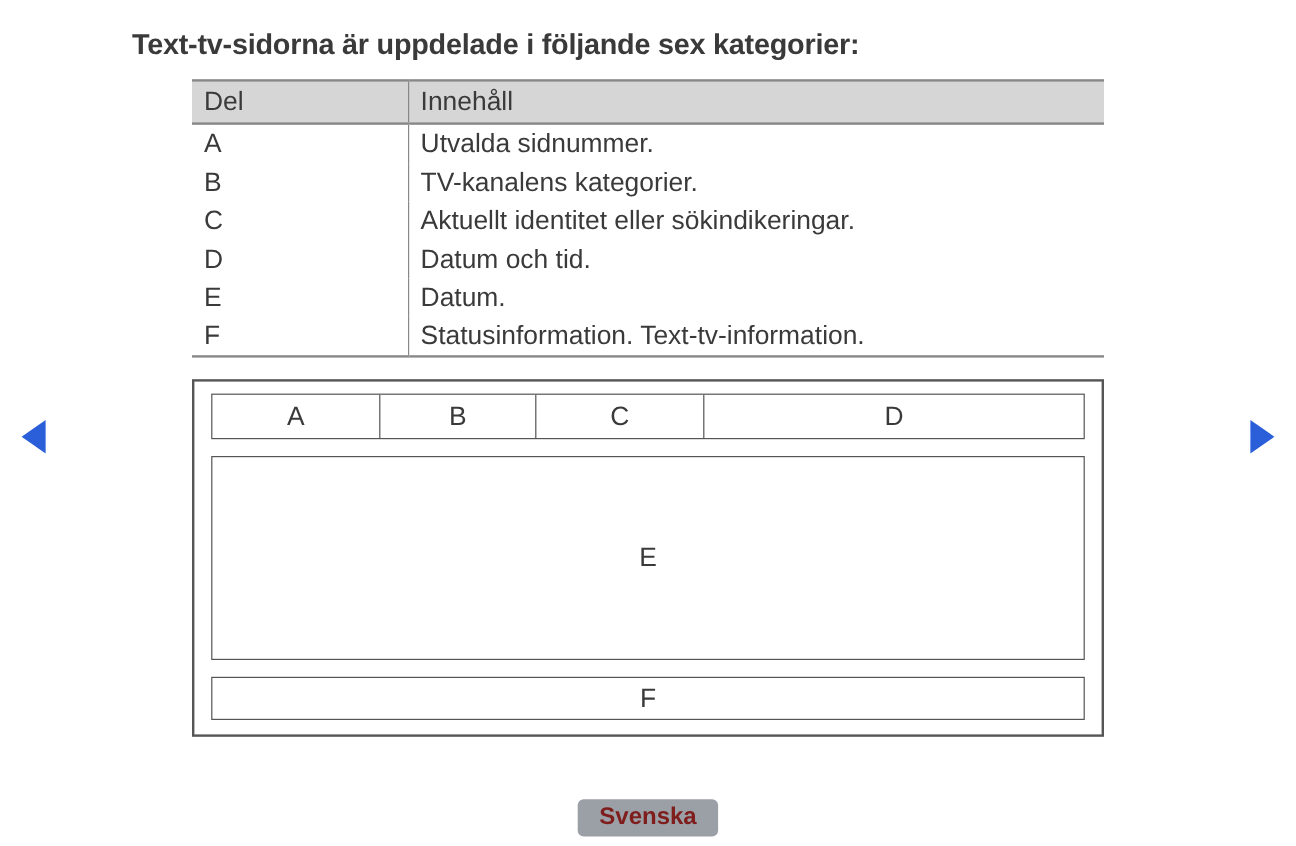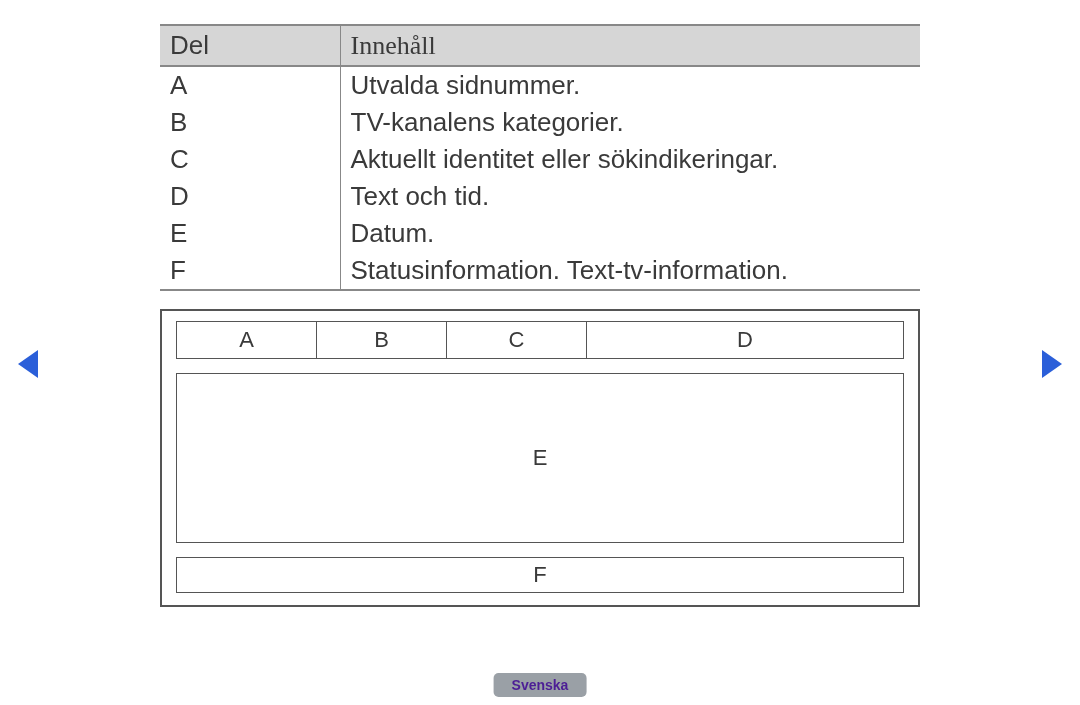--- a/index.html
+++ b/index.html
@@ -18,33 +18,33 @@
       font-size: 24px;
       font-weight: bold;
       color: #3a3a3a;
       margin-bottom: 14px;
       letter-spacing: -0.2px;
     }
     .info-table {
       width: 760px;
       margin-left: 50px;
       border-collapse: collapse;
-      font-size: 26px;
+      font-size: 22px;
       font-weight: 300;
     }
     .info-table th {
       background: #d6d6d6;
       text-align: left;
       font-weight: 400;
       padding: 4px 10px;
       border-top: 2px solid #888;
       border-bottom: 2px solid #888;
       border-right: 1px solid #888;
     }
-    .info-table th:last-child { border-right: none; font-family: Liberation Serif, serif; }
+    .info-table th:last-child { border-right: none; }
     .info-table td {
       padding: 3px 10px;
       border-right: 1px solid #888;
       font-weight: 300;
     }
     .info-table td:last-child { border-right: none; }
     .info-table tr:last-child td { border-bottom: 2px solid #888; }
     .col-del { width: 180px; }
 
     .diagram-wrap {
@@ -107,31 +107,32 @@
       border-top: 14px solid transparent;
       border-bottom: 14px solid transparent;
       border-left: 20px solid #2b5fd9;
     }
     .lang-pill {
       position: absolute;
       left: 50%;
       transform: translateX(-50%);
       bottom: 8px;
       background: #9aa0a6;
-      color: #4c1d95;
-      font-size: 14px;
+      color: #7f1d1d;
+      font-size: 20px;
       font-weight: bold;
       padding: 4px 18px;
       border-radius: 5px;
     }
   </style>
 </head>
 <body>
 
 <div class="page">
+  <div class="title">Text-tv-sidorna är uppdelade i följande sex kategorier:</div>
 
   <table class="info-table">
     <thead>
       <tr>
         <th class="col-del">Del</th>
         <th>Innehåll</th>
       </tr>
     </thead>
     <tbody>
       <tr>
@@ -141,21 +142,21 @@
       <tr>
         <td>B</td>
         <td>TV-kanalens kategorier.</td>
       </tr>
       <tr>
         <td>C</td>
         <td>Aktuellt identitet eller sökindikeringar.</td>
       </tr>
       <tr>
         <td>D</td>
-        <td>Text och tid.</td>
+        <td>Datum och tid.</td>
       </tr>
       <tr>
         <td>E</td>
         <td>Datum.</td>
       </tr>
       <tr>
         <td>F</td>
         <td>Statusinformation.  Text-tv-information.</td>
       </tr>
     </tbody>

